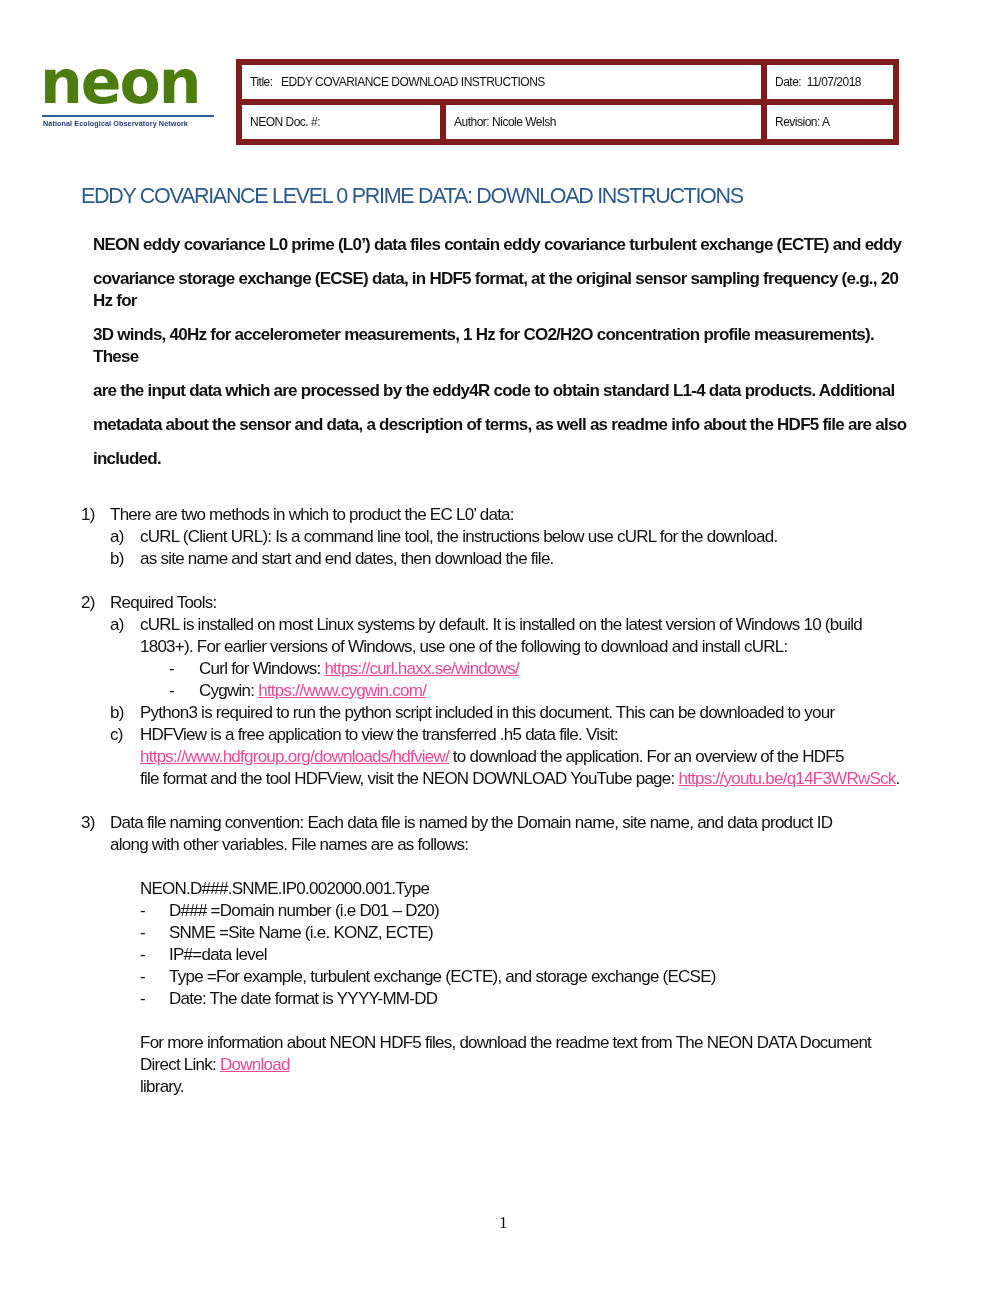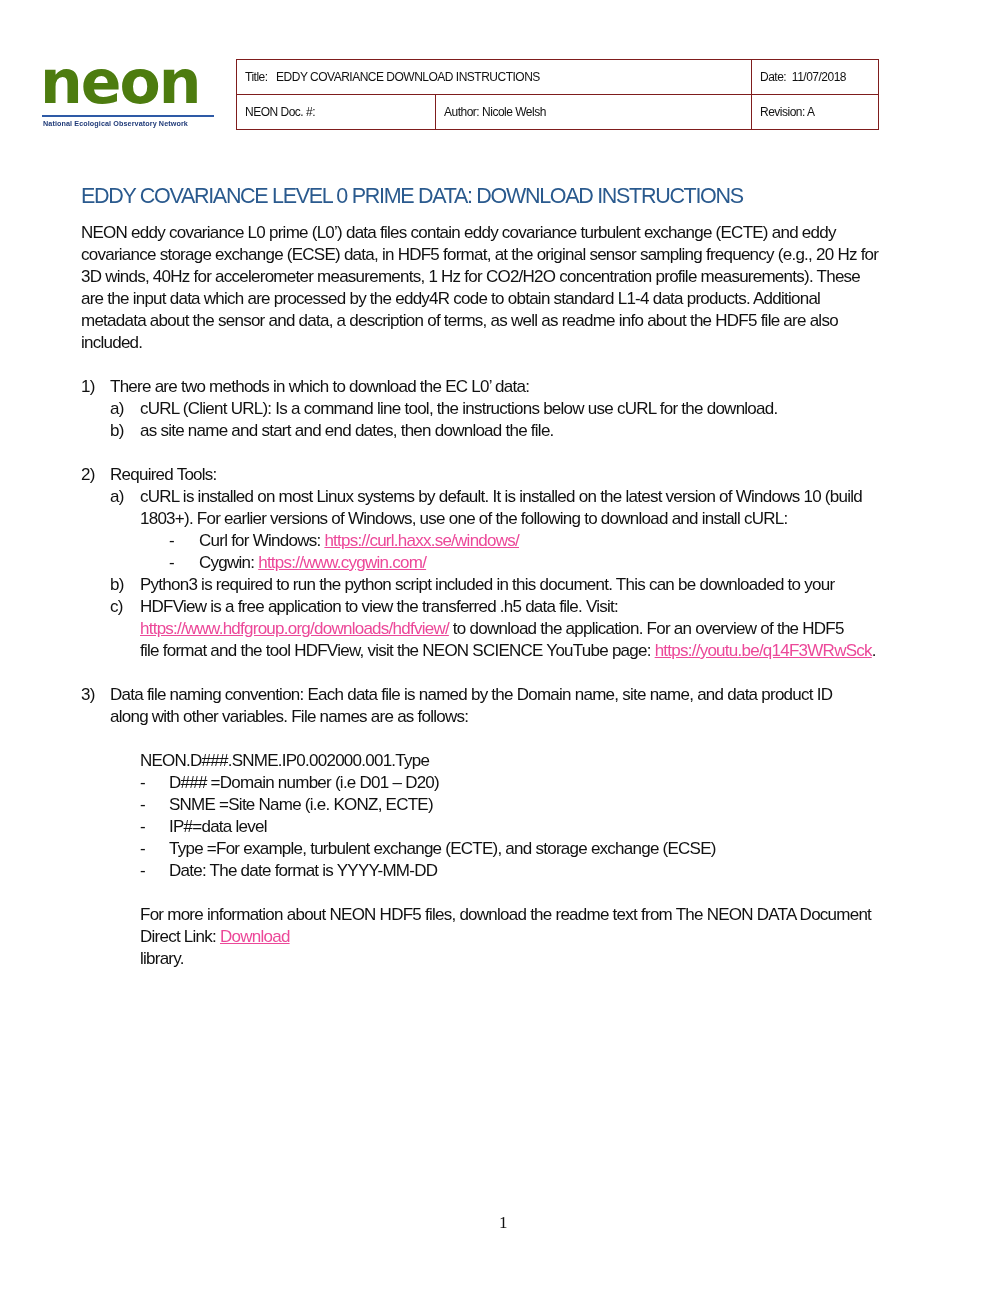--- a/index.html
+++ b/index.html
@@ -6,26 +6,26 @@
     body { width: 1000px; height: 1294px; position: relative; overflow: hidden;
       font-family: "Liberation Sans", sans-serif; color: #111; }
     .logo { position: absolute; left: 40px; top: 60px; width: 176px; height: 72px; }
     .logo-word { position: absolute; left: 0; top: -14px; font-family: "DejaVu Sans", sans-serif;
       font-weight: bold; font-size: 60px; letter-spacing: -2px; color: #4d7c0f; line-height: 72px; }
     .logo-rule { position: absolute; left: 2px; top: 55px; width: 172px; height: 2px; background: #2e5aa6; }
     .logo-sub { position: absolute; left: 3px; top: 59px; font-size: 7.2px; font-weight: bold; color: #1f3a78;
       white-space: nowrap; letter-spacing: 0.1px; }
     .header-table { position: absolute; left: 236px; top: 59px; border-collapse: collapse; font-size: 12px;
       letter-spacing: -0.5px; }
-    .header-table td { border: 1px solid #7f1d1d; padding: 0 8px; height: 34px; vertical-align: middle; white-space: nowrap; }
+    .header-table td { border: 6px solid #7f1d1d; padding: 0 8px; height: 34px; vertical-align: middle; white-space: nowrap; }
     .title { position: absolute; left: 81px; top: 184px; font-size: 21.5px; color: #2a5a8e; letter-spacing: -1.3px;
       white-space: nowrap; }
     .body { position: absolute; left: 81px; top: 222px; width: 850px; font-size: 17px; line-height: 22px;
       letter-spacing: -0.75px; }
-    p { margin: 0; }
+    p { margin: 12px; font-weight: bold; }
     .gap { height: 22px; }
     .row { position: relative; white-space: nowrap; }
     .num { position: absolute; left: 0; }
     .l1 { padding-left: 29px; }
     .lt { position: absolute; left: 29px; }
     .l2 { padding-left: 59px; }
     .l3 { padding-left: 118px; }
     .dash { position: absolute; left: 88px; }
     .dash2 { position: absolute; left: 59px; }
     a { color: #ec4899; text-decoration: underline; }
@@ -75,37 +75,37 @@
     <p>NEON eddy covariance L0 prime (L0’) data files contain eddy covariance turbulent exchange (ECTE) and eddy</p>
     <p>covariance storage exchange (ECSE) data, in HDF5 format, at the original sensor sampling frequency (e.g., 20 Hz for</p>
     <p>3D winds, 40Hz for accelerometer measurements, 1 Hz for CO2/H2O concentration profile measurements). These</p>
     <p>are the input data which are processed by the eddy4R code to obtain standard L1-4 data products. Additional</p>
     <p>metadata about the sensor and data, a description of  terms, as well as  readme info about the HDF5 file are also</p>
     <p>included.</p>
   </div>
   <div class="gap"></div>
 
   <div>
-    <div class="row l1"><span class="num">1)</span><span>There are two methods in which to download the EC L0’ data:</span></div>
+    <div class="row l1"><span class="num">1)</span><span>There are two methods in which to product the EC L0’ data:</span></div>
     <div class="row l2"><span class="lt">a)</span><span>cURL (Client URL): Is a command line tool, the instructions below use cURL for the download.</span></div>
     <div class="row l2"><span class="lt">b)</span></div>
     <div class="row l2"><span>as site name and start and end dates, then download the file.</span></div>
   </div>
   <div class="gap"></div>
 
   <div>
     <div class="row l1"><span class="num">2)</span><span>Required Tools:</span></div>
     <div class="row l2"><span class="lt">a)</span><span>cURL is installed on most Linux systems by default.  It is installed on the latest version of Windows 10 (build</span></div>
     <div class="row l2"><span>1803+). For earlier versions of Windows, use one of the following to download and install cURL:</span></div>
     <div class="row l3"><span class="dash">-</span><span>Curl for Windows: </span><a>https://curl.haxx.se/windows/</a></div>
     <div class="row l3"><span class="dash">-</span><span>Cygwin: </span><a>https://www.cygwin.com/</a></div>
     <div class="row l2"><span class="lt">b)</span><span>Python3 is required to run the python script included in this document. This can be downloaded to your</span></div>
     <div class="row l2"><span class="lt">c)</span><span>HDFView is a free application to view the transferred .h5 data file. Visit:</span></div>
     <div class="row l2"><a>https://www.hdfgroup.org/downloads/hdfview/</a><span> to download the application. For an overview of the HDF5</span></div>
-    <div class="row l2"><span>file format and the tool HDFView, visit the NEON SCIENCE YouTube page: </span><a>https://youtu.be/q14F3WRwSck</a><span>.</span></div>
+    <div class="row l2"><span>file format and the tool HDFView, visit the NEON DOWNLOAD YouTube page: </span><a>https://youtu.be/q14F3WRwSck</a><span>.</span></div>
   </div>
   <div class="gap"></div>
 
   <div>
     <div class="row l1"><span class="num">3)</span><span>Data file naming convention: Each data file is named by the Domain name, site name, and data product ID</span></div>
     <div class="row l1"><span>along with other variables. File names are as follows:</span></div>
     <div class="gap"></div>
     <div class="row l2"><span>NEON.D###.SNME.IP0.002000.001.Type</span></div>
     <div class="row l3" style="padding-left:88px"><span class="dash2">-</span><span>D### =Domain number (i.e D01 – D20)</span></div>
     <div class="row l3" style="padding-left:88px"><span class="dash2">-</span><span>SNME =Site Name (i.e. KONZ, ECTE)</span></div>

